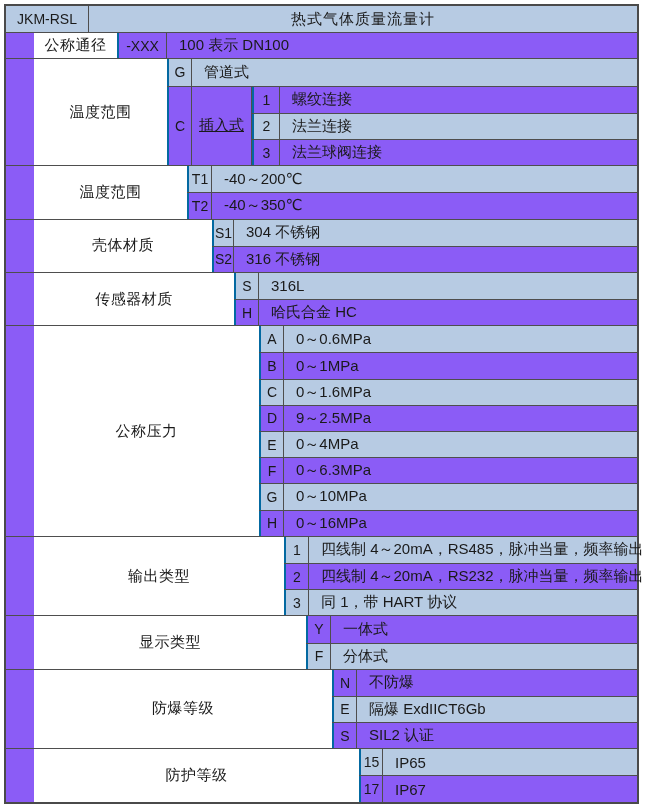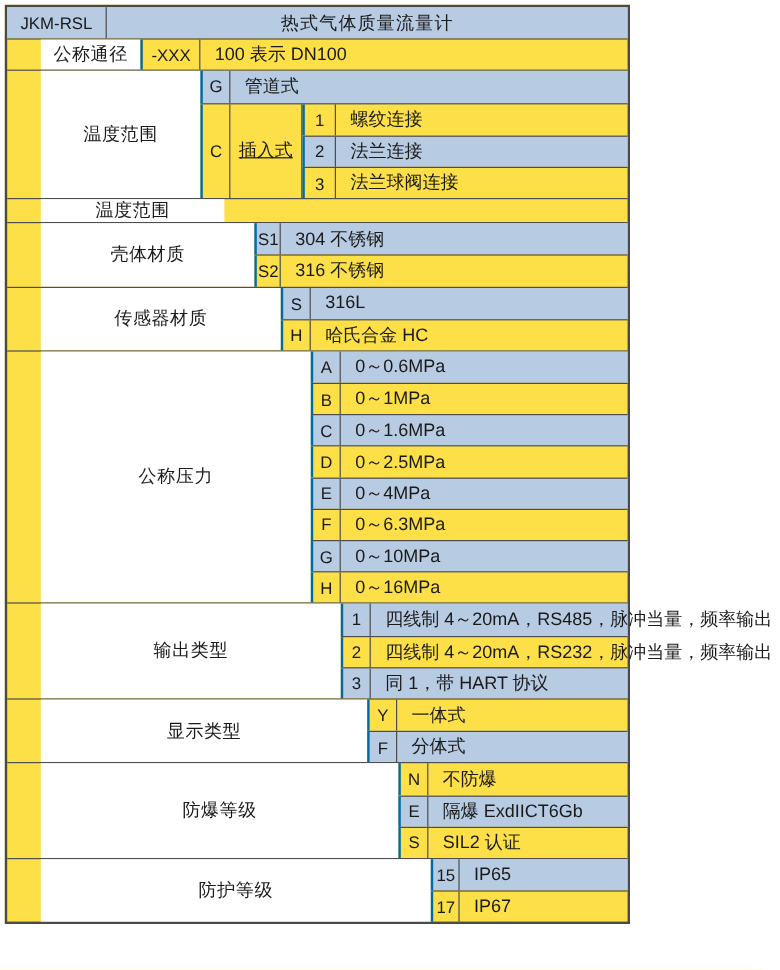--- a/index.html
+++ b/index.html
@@ -3,24 +3,24 @@
 <meta charset="utf-8">
 <style>
   * { box-sizing: border-box; margin: 0; padding: 0; }
   html, body {
     width: 650px; height: 808px;
     background: #ffffff;
     font-family: "Liberation Sans", "DejaVu Sans", sans-serif;
     overflow: hidden;
   }
   .spec-table {
-    width: 521px;
+    width: 635px;
     margin: 4px 0 0 4px;
     border: 2px solid #4a4a4a;
-    background: #fde047;
+    background: #8b5cf6;
     display: flex;
     flex-direction: column;
     color: #1a1a1a;
     font-size: 15px;
   }
   .sec { display: flex; }
   .sec + .sec { border-top: 1px solid #4e4e4e; }
 
   .label {
     width: var(--lw, 83px);
@@ -116,20 +116,30 @@
             <div class="code" style="--cw:28px">3</div>
             <div class="val">法兰球阀连接</div>
           </div>
         </div>
       </div>
     </div>
   </div>
 
   <div class="sec" style="--lw:153px">
     <div class="label">温度范围</div>
+    <div class="body">
+      <div class="row blue">
+        <div class="code">T1</div>
+        <div class="val">-40～200℃</div>
+      </div>
+      <div class="row">
+        <div class="code">T2</div>
+        <div class="val">-40～350℃</div>
+      </div>
+    </div>
   </div>
 
   <div class="sec" style="--lw:178px">
     <div class="label">壳体材质</div>
     <div class="body">
       <div class="row blue">
         <div class="code" style="--cw:22px">S1</div>
         <div class="val">304 不锈钢</div>
       </div>
       <div class="row">
@@ -163,21 +173,21 @@
       <div class="row">
         <div class="code">B</div>
         <div class="val">0～1MPa</div>
       </div>
       <div class="row blue">
         <div class="code">C</div>
         <div class="val">0～1.6MPa</div>
       </div>
       <div class="row">
         <div class="code">D</div>
-        <div class="val">0～2.5MPa</div>
+        <div class="val">9～2.5MPa</div>
       </div>
       <div class="row blue">
         <div class="code">E</div>
         <div class="val">0～4MPa</div>
       </div>
       <div class="row">
         <div class="code">F</div>
         <div class="val">0～6.3MPa</div>
       </div>
       <div class="row blue">

